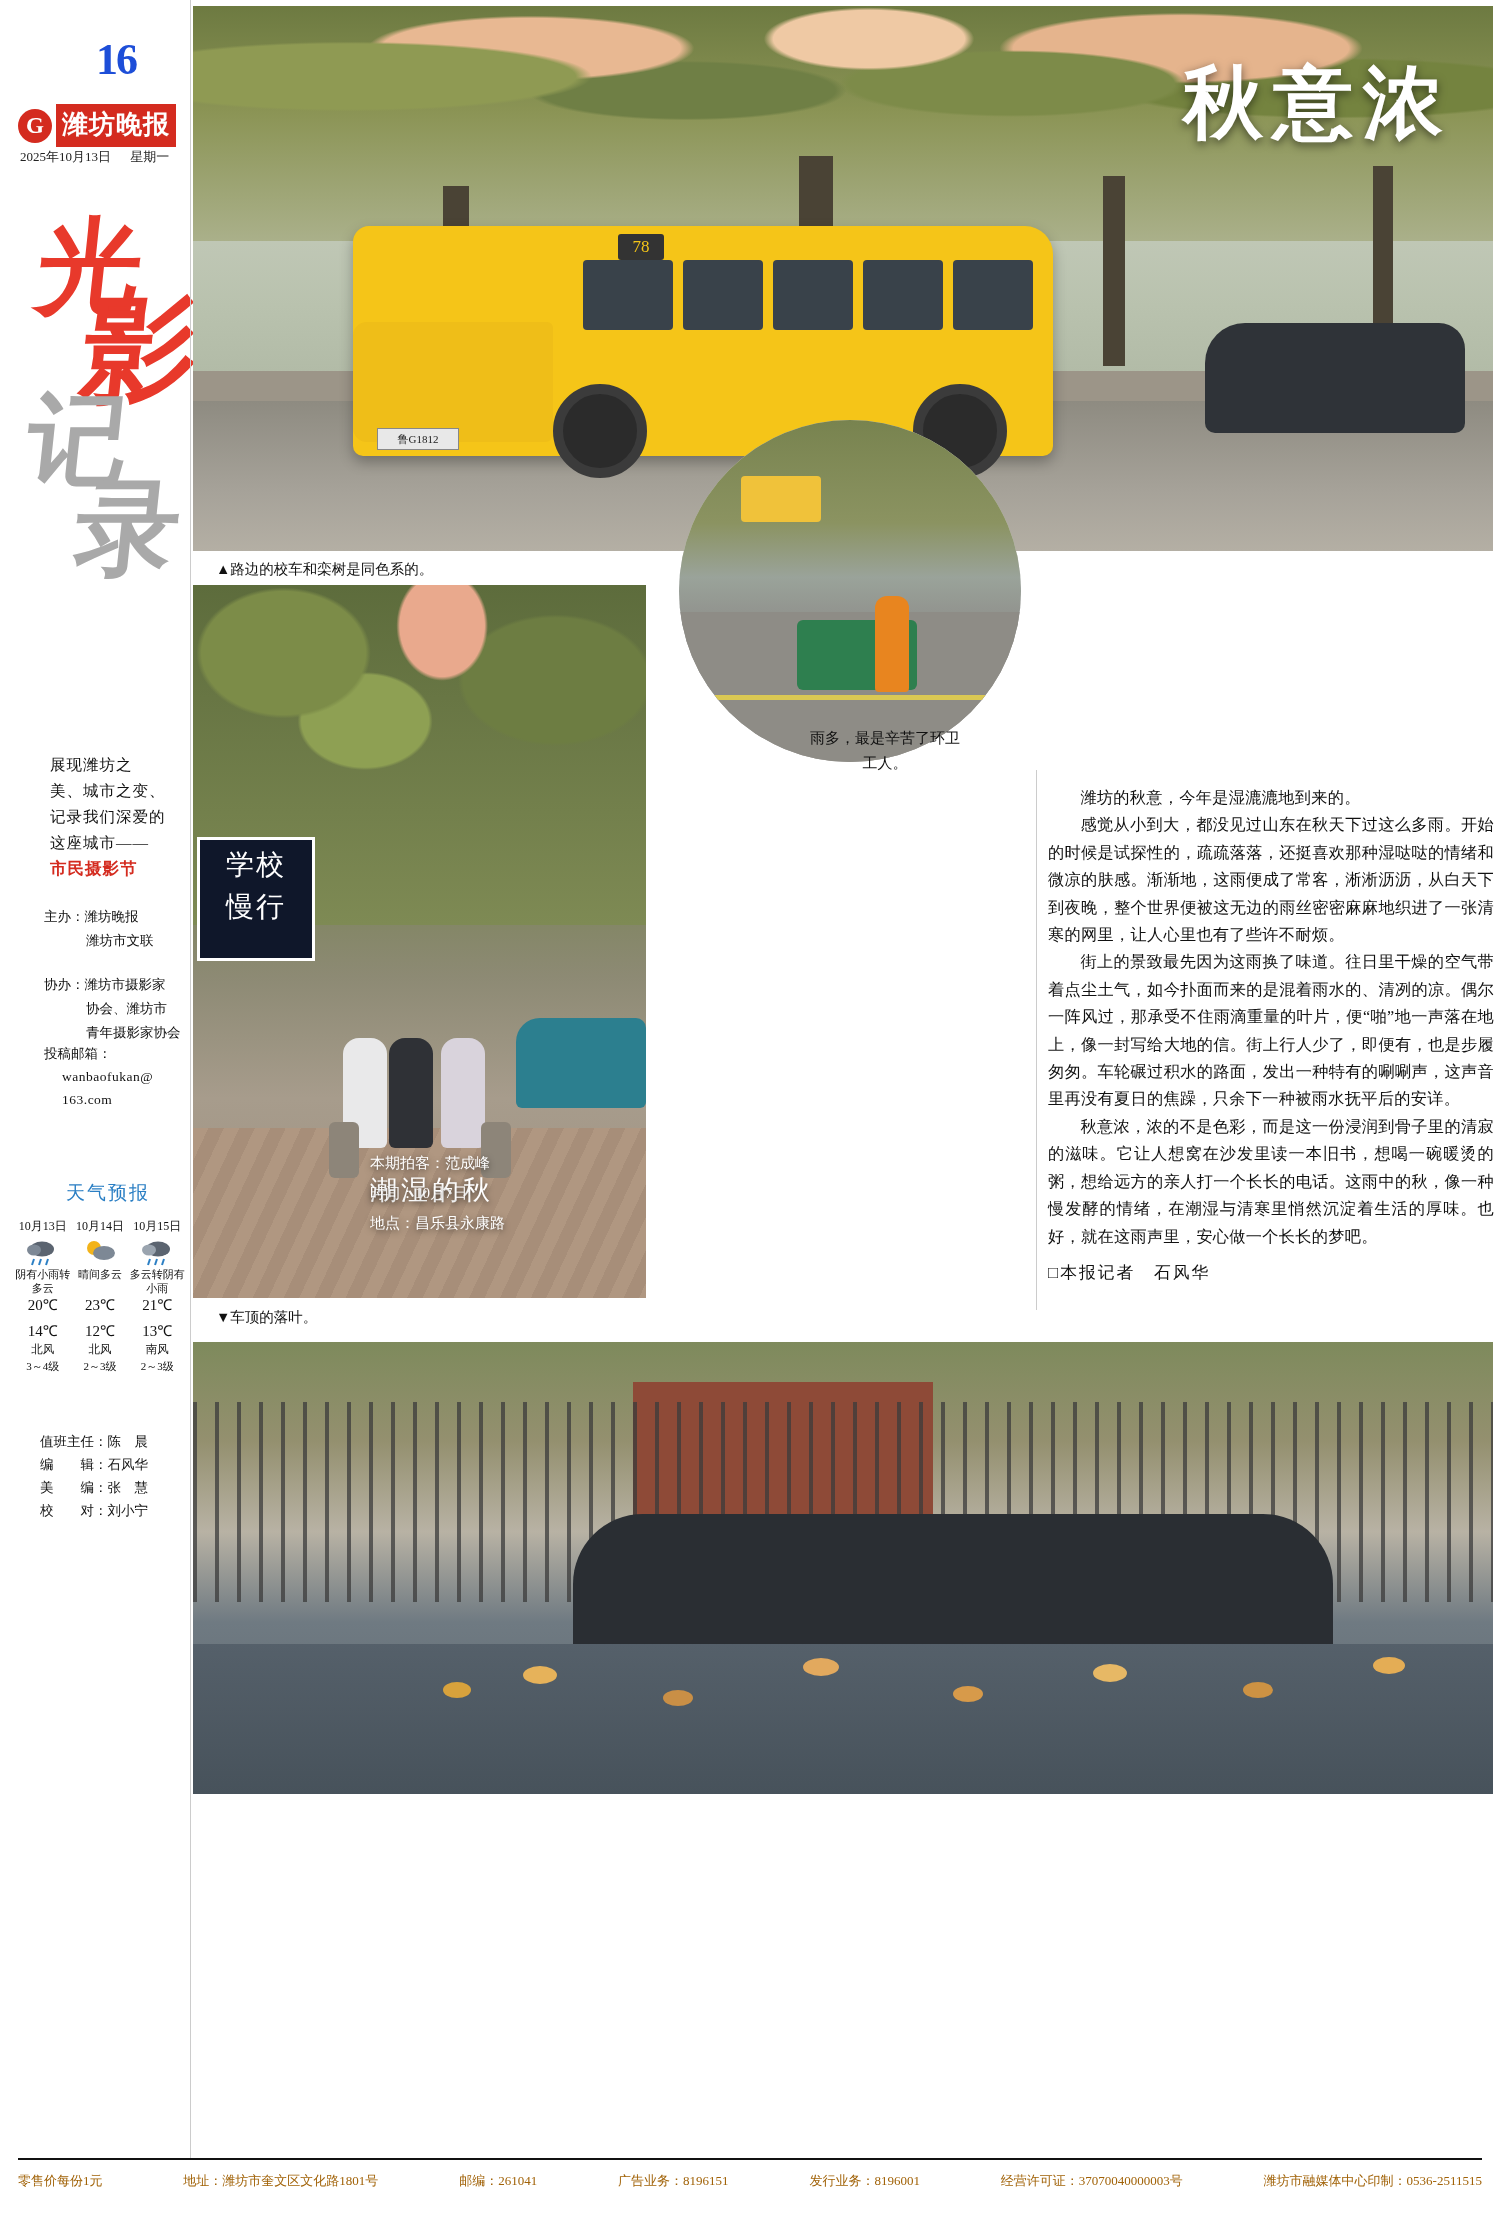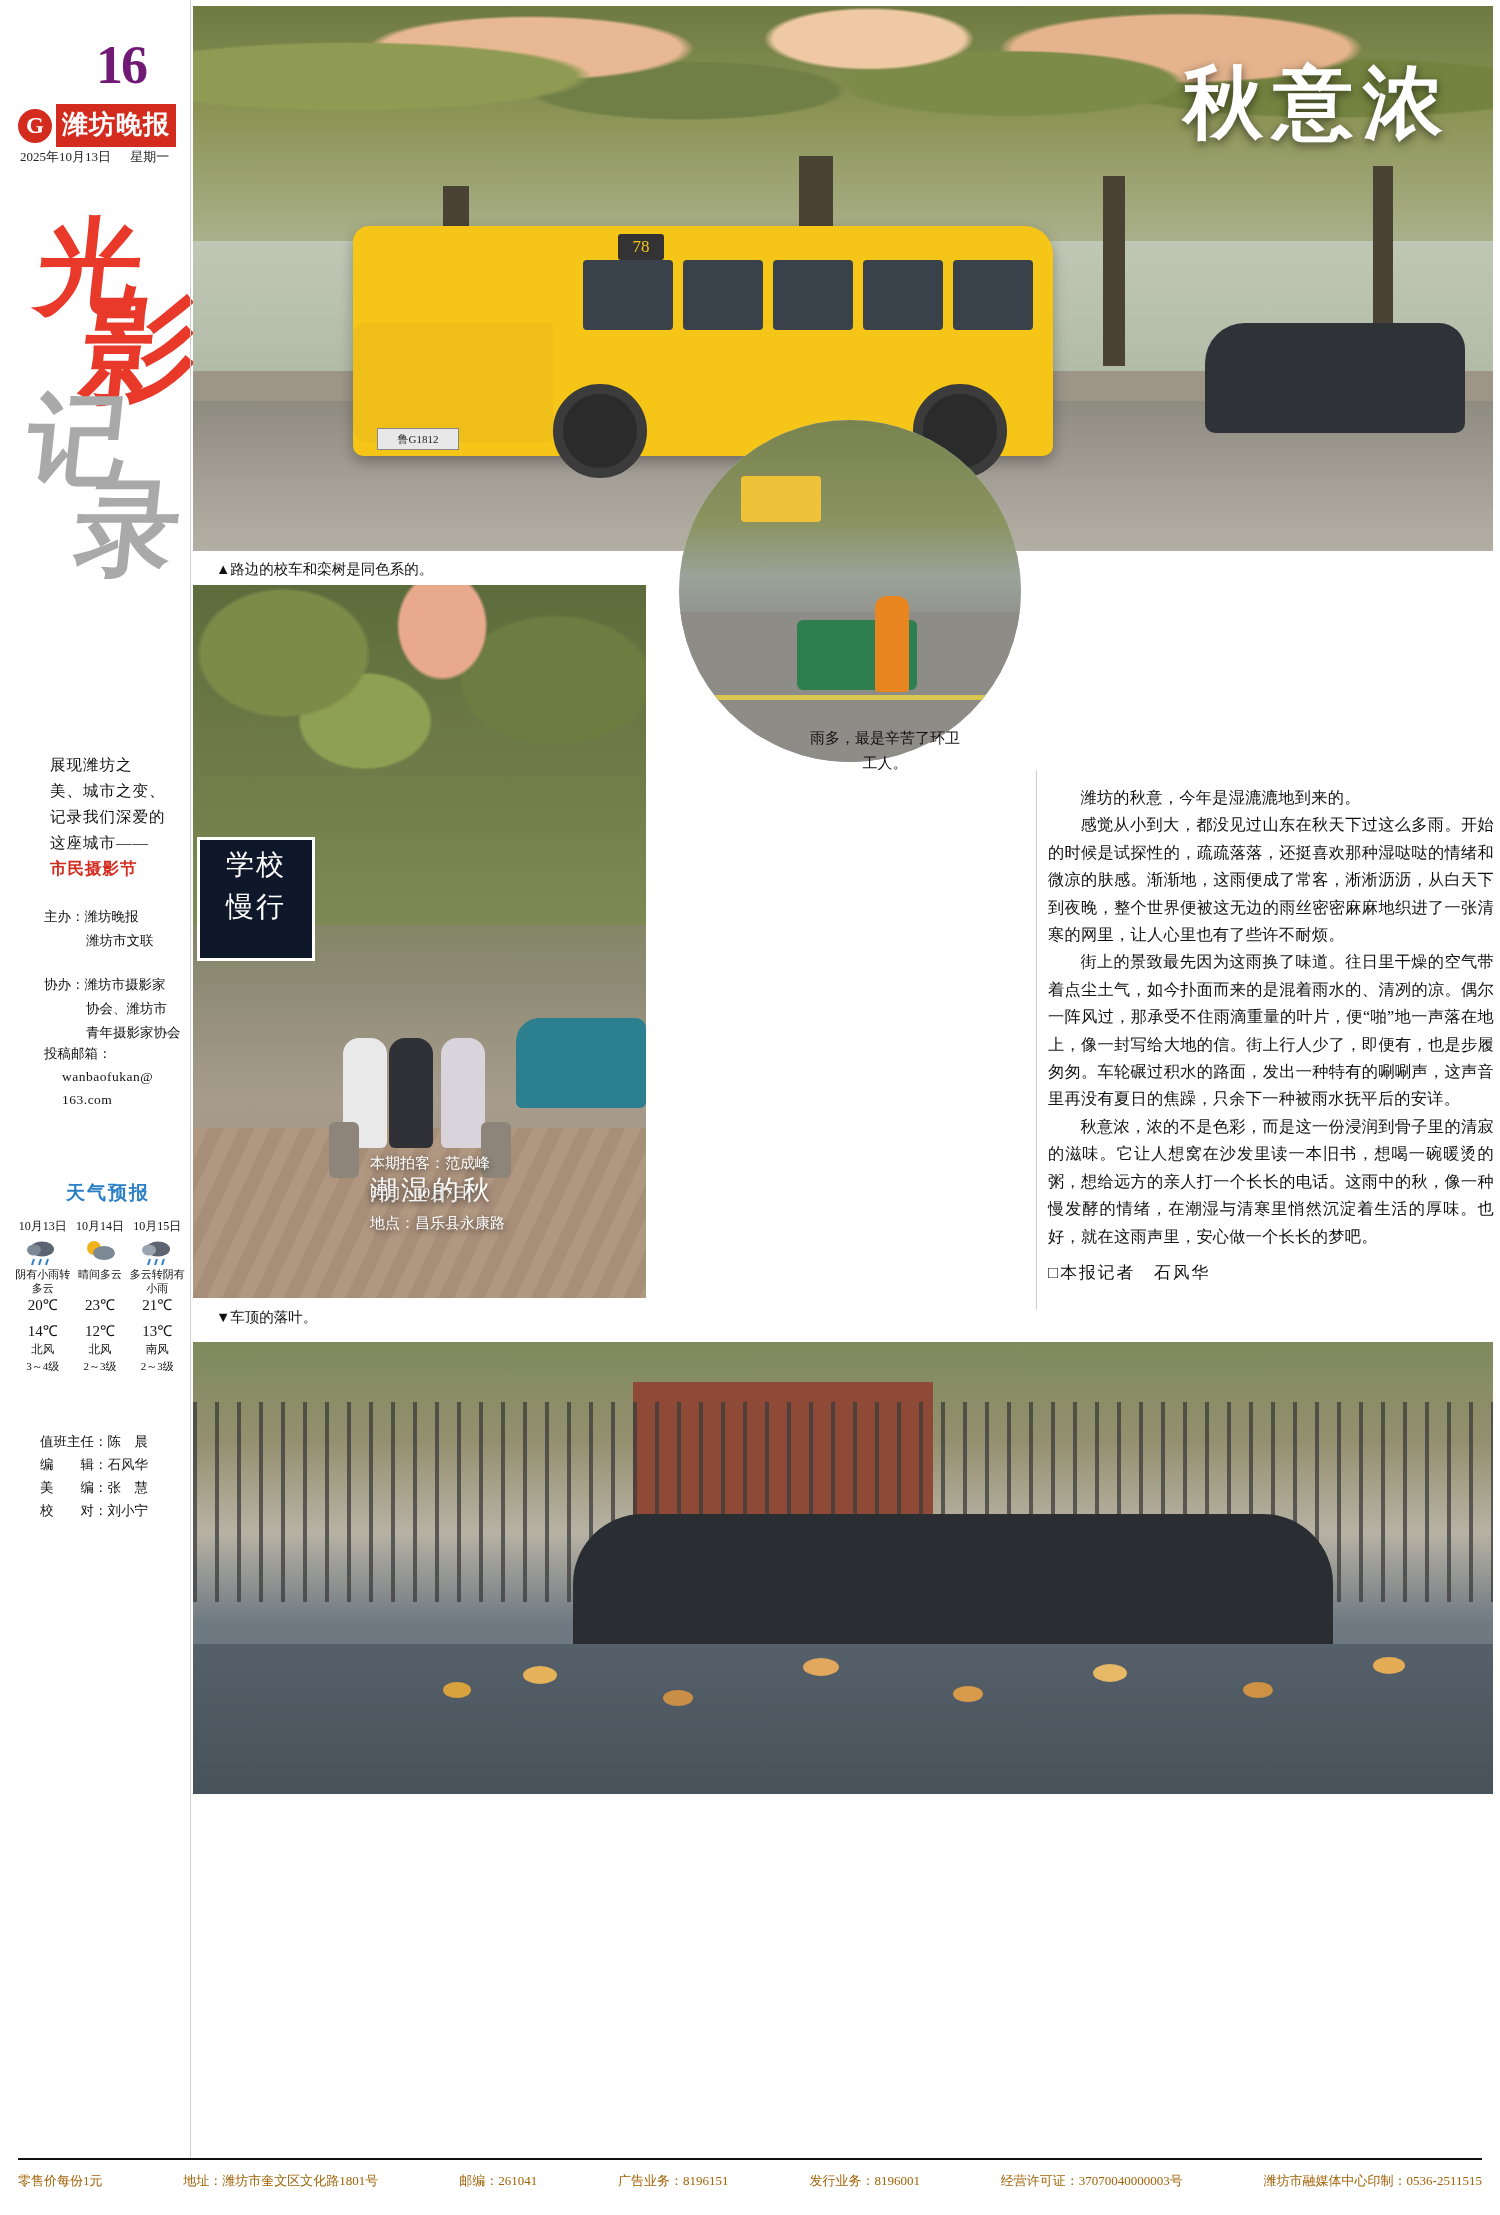--- a/index.html
+++ b/index.html
@@ -5,41 +5,41 @@
   html,body{margin:0;padding:0;}
   body{
     width:1500px;height:2215px;background:#ffffff;
     font-family:"Liberation Serif", serif;
     color:#111;position:relative;overflow:hidden;
   }
   .page{position:relative;width:1500px;height:2215px;}
 
   
   .rail{position:absolute;left:0;top:0;width:193px;height:2160px;background:#fff;}
-  .pagenum{position:absolute;left:96px;top:34px;font-size:54px;font-weight:bold;letter-spacing:-2px;color:#701a75;font-family:"Liberation Serif",serif;}
+  .pagenum{position:absolute;left:96px;top:34px;font-size:44px;font-weight:bold;letter-spacing:-2px;color:#1d4ed8;font-family:"Liberation Serif",serif;}
   .masthead{position:absolute;left:18px;top:104px;display:flex;align-items:center;}
   .mh-logo{width:34px;height:34px;border-radius:50%;background:#d42b1f;color:#fff;font-size:23px;line-height:34px;text-align:center;font-weight:bold;font-family:"Liberation Serif",serif;}
   .mh-text{margin-left:4px;background:#d42b1f;color:#fff;font-size:26px;font-weight:bold;padding:3px 6px 5px 6px;letter-spacing:1px;}
   .mh-date{position:absolute;left:20px;top:148px;font-size:13px;color:#222;letter-spacing:0px;}
   .mh-date span{margin-left:16px;}
 
   .bigtitle{position:absolute;left:20px;top:215px;width:176px;height:375px;}
   .bt-char{position:absolute;font-family:"Liberation Serif",serif;font-weight:bold;line-height:1;}
   .bt1{left:18px;top:0px;font-size:104px;color:#e8392b;transform:skewX(-6deg);}
   .bt2{left:62px;top:78px;font-size:116px;color:#e8392b;transform:skewX(-6deg);}
   .bt3{left:8px;top:176px;font-size:100px;color:#a9a9a9;transform:skewX(-6deg);}
   .bt4{left:56px;top:262px;font-size:104px;color:#a9a9a9;transform:skewX(-6deg);}
 
   .slogan{position:absolute;left:50px;top:752px;width:130px;font-size:15.5px;line-height:26px;letter-spacing:1px;color:#111;text-align:left;}
   .slogan .hl{color:#d42b1f;font-weight:bold;font-size:16.5px;}
   .org{position:absolute;left:44px;top:905px;width:145px;font-size:13.5px;line-height:24px;color:#111;}
   .mail{position:absolute;left:44px;top:1042px;width:150px;font-size:13.5px;line-height:23px;color:#111;}
   .mail .addr{font-family:"Liberation Serif",serif;letter-spacing:.5px;margin-left:18px;}
 
-  .wx-title{position:absolute;left:66px;top:1180px;font-size:19px;color:#2b7fc4;font-weight:bold;letter-spacing:2px;}
+  .wx-title{position:absolute;left:66px;top:1180px;font-size:19px;color:#2b7fc4;font-weight:normal;letter-spacing:2px;}
   .wx{position:absolute;left:14px;top:1218px;width:172px;}
   .wx-row{display:flex;}
   .wx-col{width:57.3px;text-align:center;font-size:11.5px;line-height:16px;color:#111;}
   .wx-date{font-size:12px;margin-bottom:3px;}
   .wx-ico{height:30px;display:flex;align-items:center;justify-content:center;}
   .wx-desc{font-size:11px;line-height:14px;min-height:28px;}
   .wx-t-hi{font-size:15px;margin-top:2px;}
   .wx-t-lo{font-size:15px;margin-top:10px;}
   .wx-wind{font-size:11.5px;margin-top:2px;}
   .wx-lvl{font-size:11px;margin-top:1px;}

